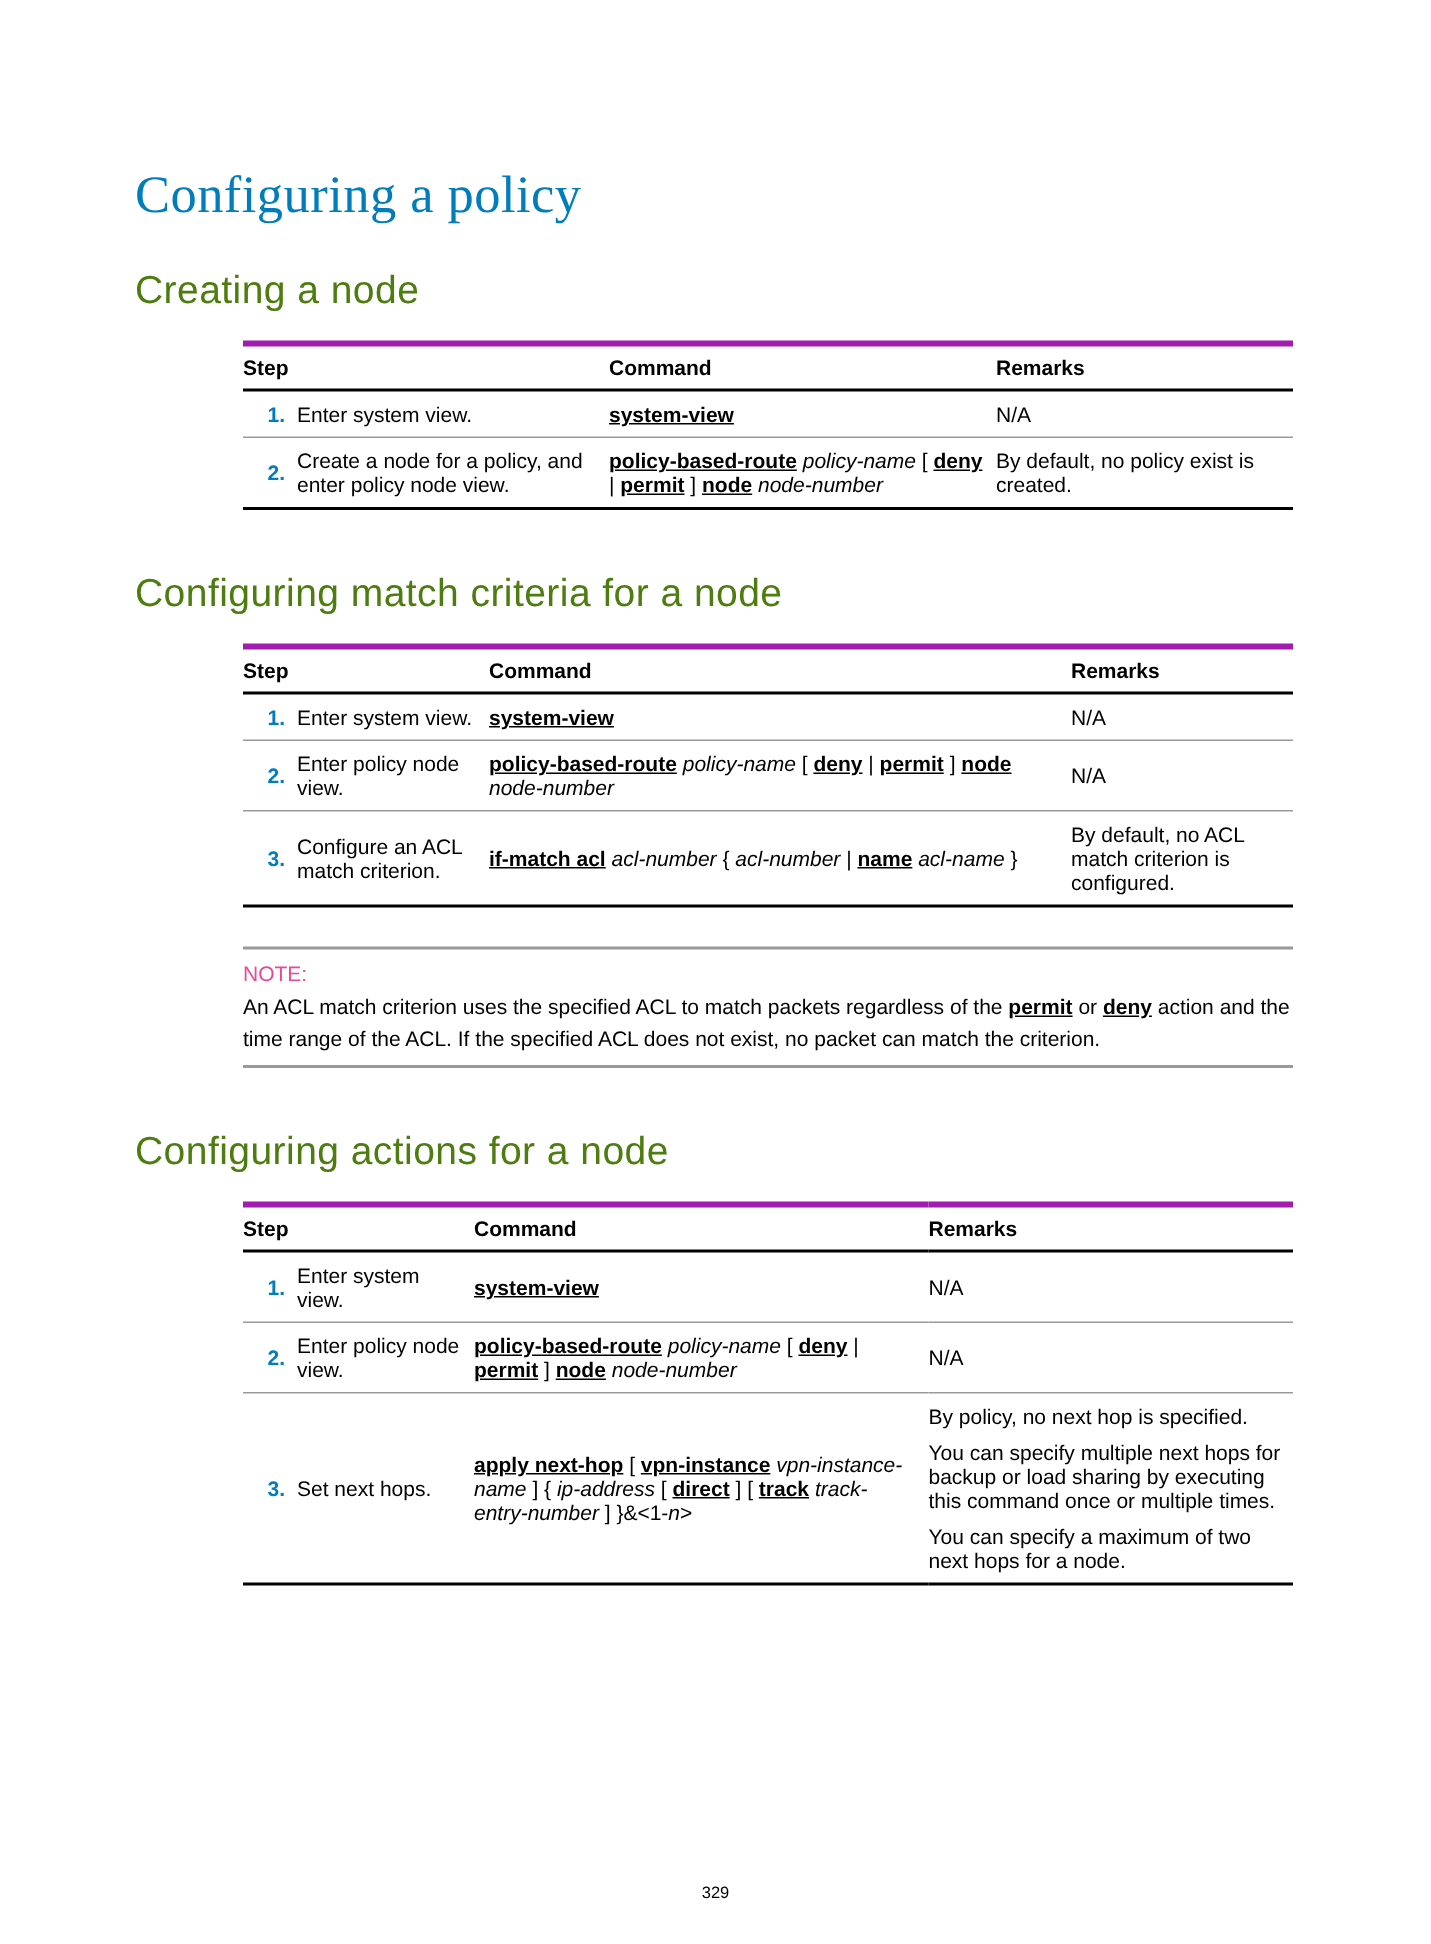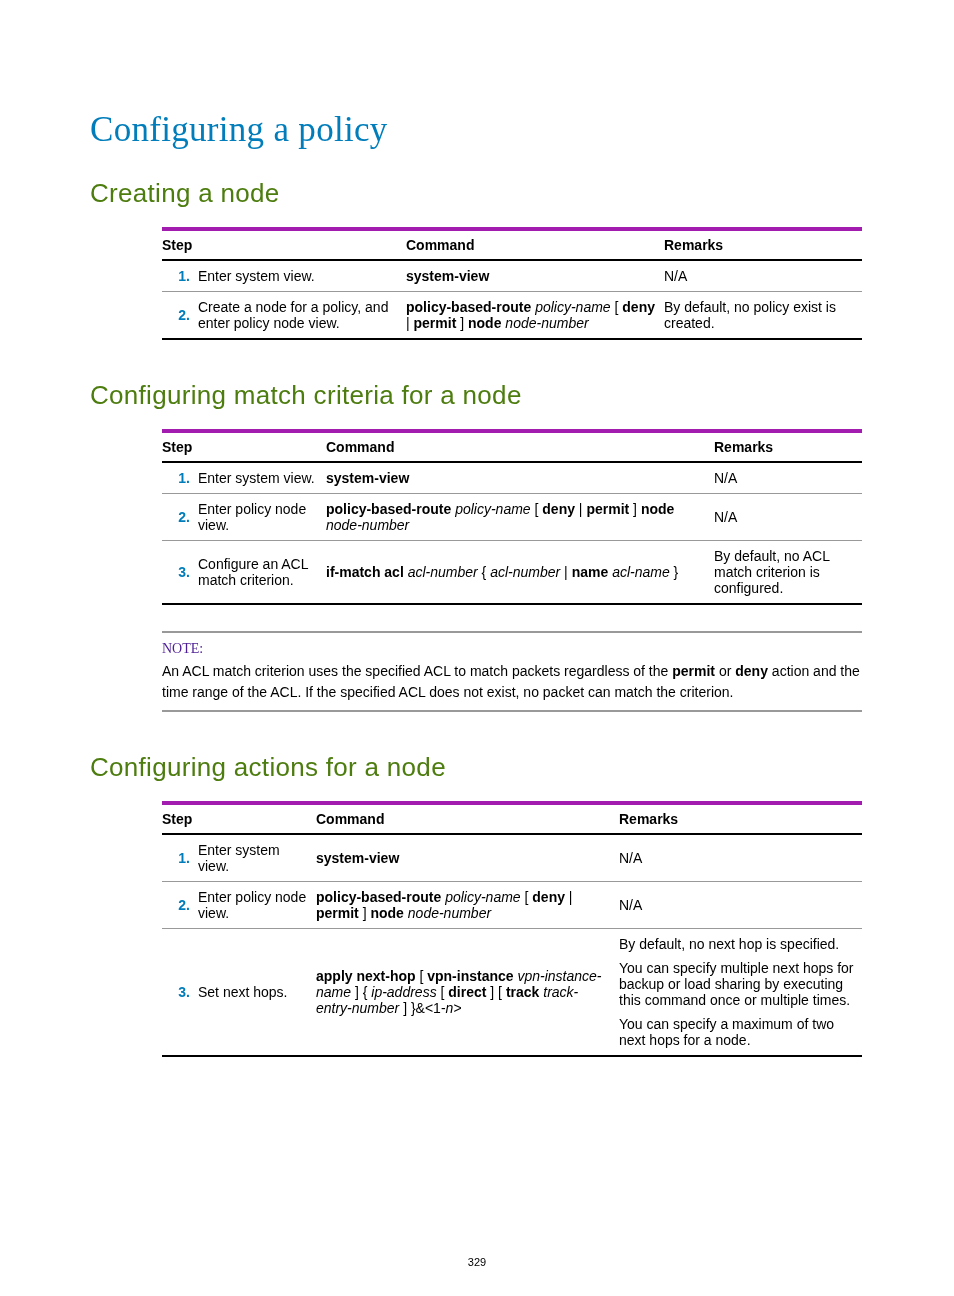--- a/index.html
+++ b/index.html
@@ -57,36 +57,35 @@
     border-bottom: 2px solid #000;
   }
   td.num {
     color: #007dba;
     font-weight: bold;
     width: 28px;
     text-align: right;
     padding-right: 10px;
     vertical-align: middle;
   }
-  .b { font-weight: bold; }
+  .b { font-weight: bold; text-decoration: underline; }
   .i { font-style: italic; }
   .note-box {
     margin: 0 0 0 72px;
     width: 700px;
     border-top: 2px solid #999;
     border-bottom: 2px solid #999;
     padding: 6px 0 8px 0;
     font-size: 14px;
     line-height: 1.45;
   }
   .note-label {
-    color: #4c1d95;
+    color: #ec4899;
     font-size: 14px;
     margin-bottom: 2px;
-    font-family: Liberation Serif, serif;
   }
   .pagenum {
     position: absolute;
     bottom: 28px;
     left: 0;
     width: 100%;
     text-align: center;
     font-size: 11px;
   }
   td.step-desc { }
@@ -188,21 +187,21 @@
               <td class="step-desc" style="width: 110px;">Enter policy node view.</td>
               <td class="cmd-cell"><span class="b">policy-based-route</span> <span class="i">policy-name</span> [ <span class="b">deny</span> | <span class="b">permit</span> ] <span class="b">node</span> <span class="i">node-number</span></td>
               <td class="rem-cell">N/A</td>
             </tr>
             <tr>
               <td class="num">3.</td>
               <td class="step-desc" style="width: 110px;">Set next hops.</td>
               <td class="cmd-cell"><span class="b">apply next-hop</span> [ <span class="b">vpn-instance</span> <span class="i">vpn-instance-name</span> ] { <span class="i">ip-address</span> [ <span class="b">direct</span> ] [ <span class="b">track</span> <span class="i">track-entry-number</span> ] }&amp;&lt;1-<span class="i">n</span>&gt;</td>
               <td class="rem-cell">
                 <div class="multi-rem">
-                  <p>By default, no next hop is specified.</p>
+                  <p>By policy, no next hop is specified.</p>
                   <p>You can specify multiple next hops for backup or load sharing by executing this command once or multiple times.</p>
                   <p>You can specify a maximum of two next hops for a node.</p>
                 </div>
               </td>
             </tr>
           </tbody>
         </table>
       </div>
     </div>
 

